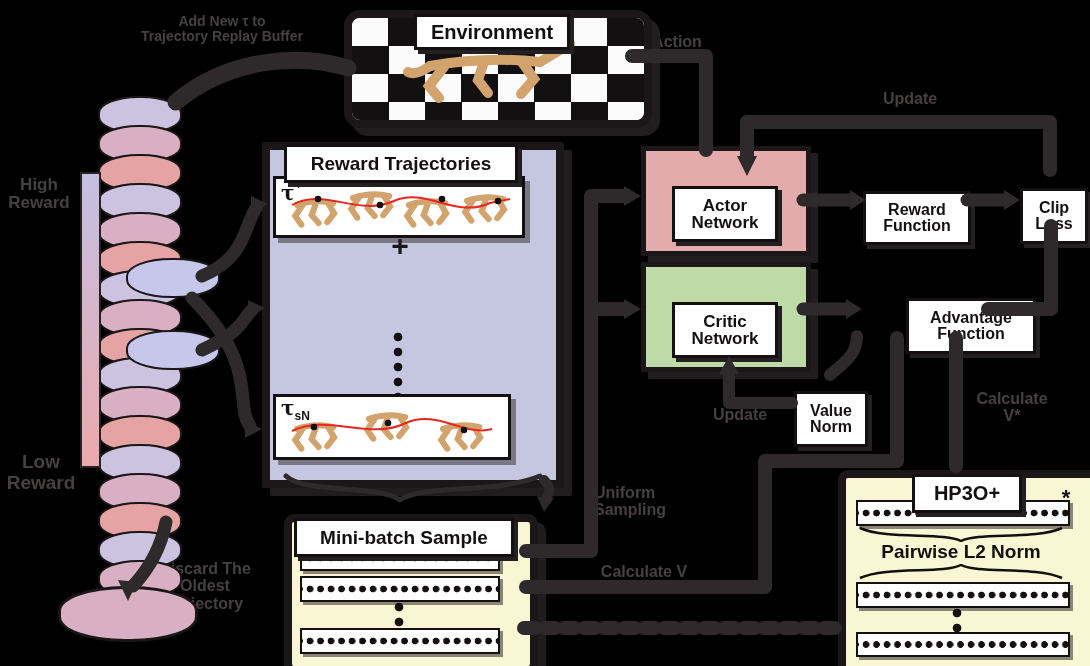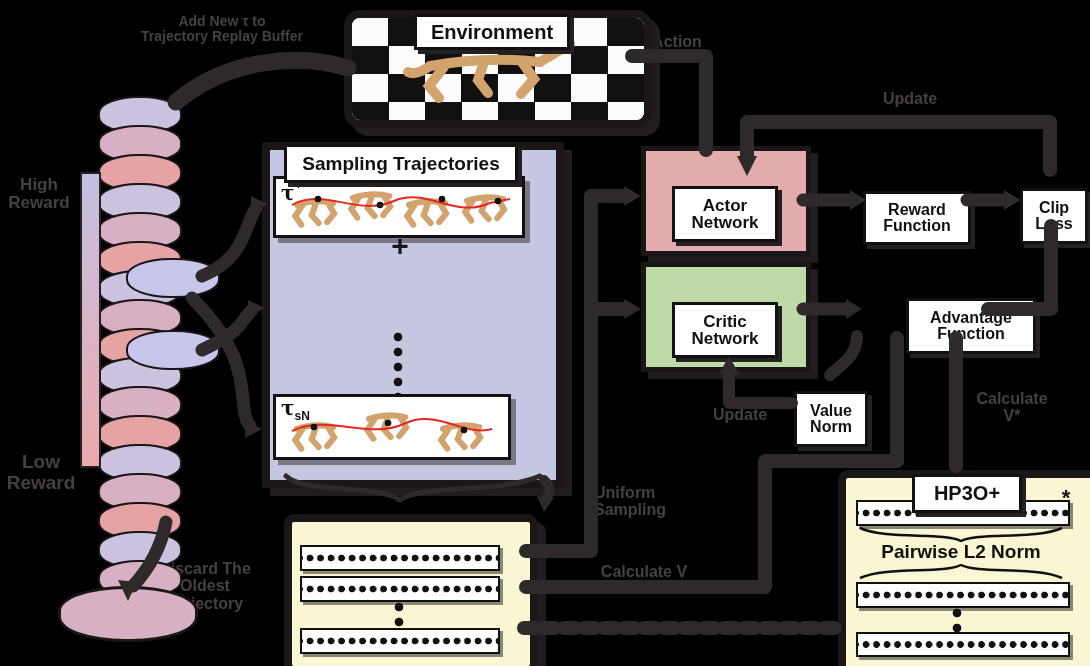--- a/index.html
+++ b/index.html
@@ -109,21 +109,21 @@
         <path d="M 170 44 L 182 61 L 169 76"></path>
       </g>
     </svg>
   </div>
   <div class="wbox" style="left:414px;top:0px;width:150px;height:30px;font-size:20px;">
     <span>Environment</span>
   </div>
 
   <div class="bigbox" style="left:262px;top:142px;width:286px;height:330px;border-radius:2px;background:var(--panel_lavender);"></div>
   <div class="wbox" style="left:284px;top:130px;width:228px;height:33px;font-size:19px;">
-    <span>Sampling Trajectories</span>
+    <span>Reward Trajectories</span>
   </div>
 
   <div class="wstrip" style="left:273px;top:176px;width:246px;height:56px;">
     <div class="taulabel">
       <span>τ</span><sup>*</sup>
     </div>
     <svg width="246" height="56" viewBox="0 0 246 56">
       <use href="#ch" x="14" y="12" width="52" height="38"></use>
       <use href="#ch" x="70" y="5" width="52" height="38"></use>
       <use href="#ch" x="126" y="12" width="52" height="38"></use>
@@ -193,20 +193,23 @@
     <div>Uniform</div>
       <div>Sampling</div>
   </div>
   <div class="label" style="left:584px;top:563px;width:120px;font-size:16px;"><span>Calculate V</span></div>
   <div class="label" style="left:962px;top:390px;width:100px;font-size:16px;">
     <div>Calculate</div>
       <div>V*</div>
   </div>
 
   <div class="bigbox" style="left:284px;top:514px;width:238px;height:144px;background:var(--pale_yellow);"></div>
+  <div class="wbox" style="left:294px;top:504px;width:214px;height:33px;font-size:19px;">
+    <span>Mini-batch Sample</span>
+  </div>
   <div class="dstrip" style="left:300px;top:545px;width:196px;height:22px;"></div>
   <div class="dstrip" style="left:300px;top:576px;width:196px;height:22px;"></div>
   <div class="vdots" style="left:394px;top:600px;width:10px;height:29px;"></div>
   <div class="dstrip" style="left:300px;top:628px;width:196px;height:22px;"></div>
 
   <div class="bigbox" style="left:838px;top:470px;width:247px;height:190px;background:var(--pale_yellow);"></div>
   <div class="wbox" style="left:912px;top:460px;width:104px;height:33px;font-size:20px;">
     <span>HP3O+</span>
   </div>
   <div class="label" style="left:1056px;top:486px;width:20px;font-size:22px;color:var(--ink);z-index:4;">

